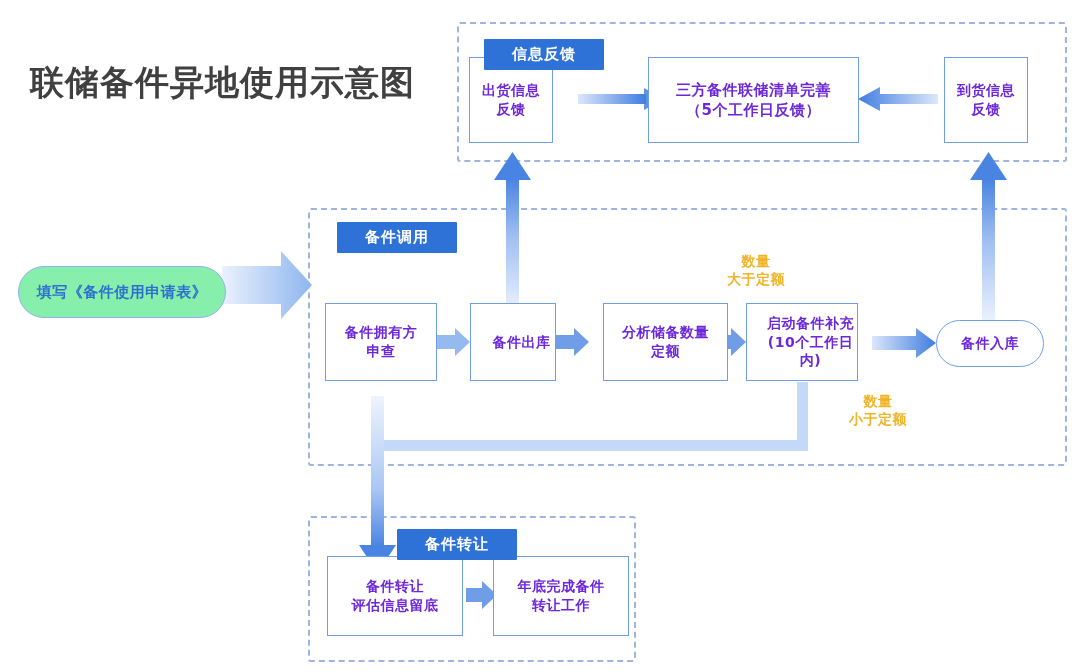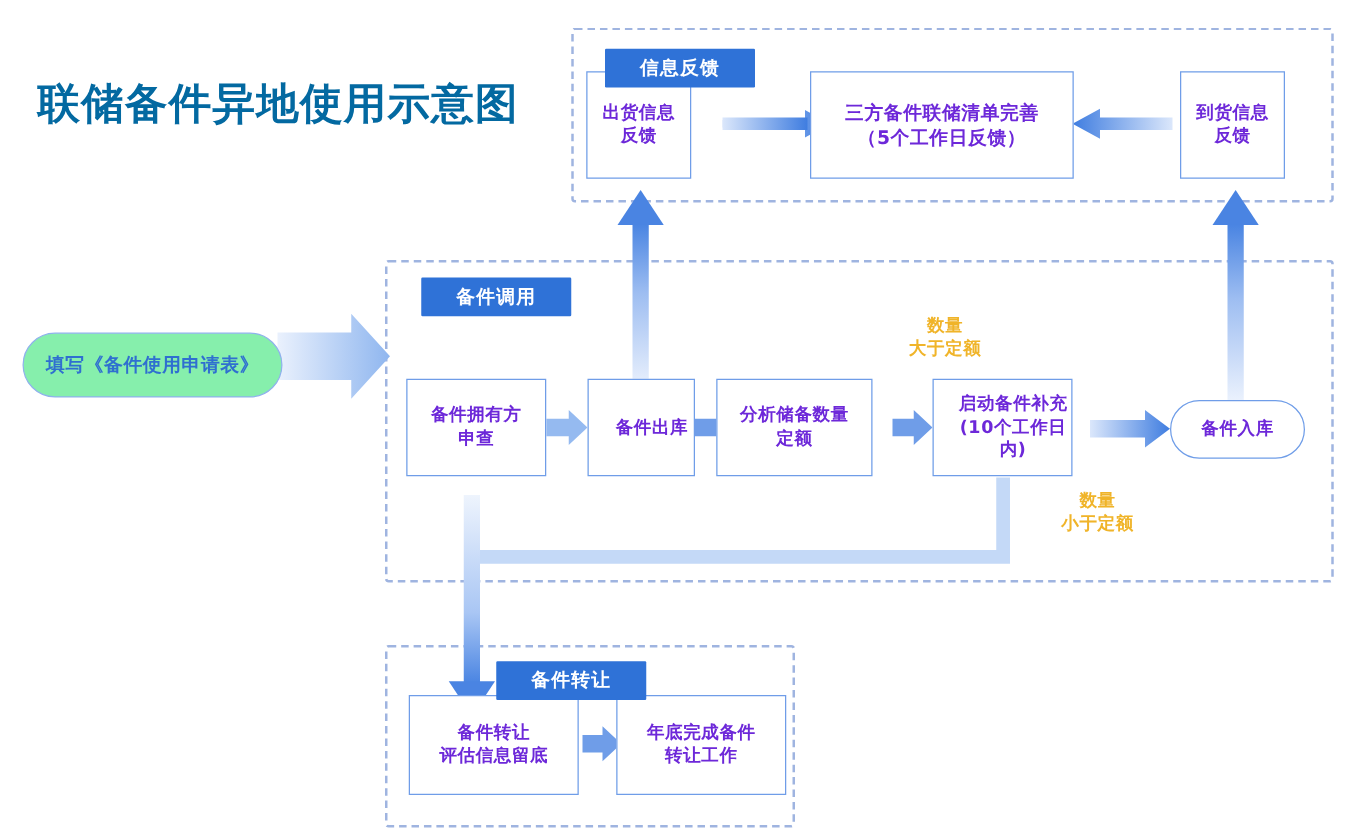--- a/index.html
+++ b/index.html
@@ -6,21 +6,21 @@
   body{
     width:1080px;height:672px;background:#ffffff;
     font-family:"DejaVu Sans","Liberation Sans",sans-serif;
     position:relative;overflow:hidden;
   }
   .canvas{position:absolute;left:0;top:0;width:1080px;height:672px;}
 
   
   .title{
     position:absolute;left:30px;top:60px;
-    font-size:34px;font-weight:bold;color:#0369a1;
+    font-size:34px;font-weight:bold;color:#404040;
     letter-spacing:1px;white-space:nowrap;
   }
 
   
   .group{
     position:absolute;
     border:2px dashed #9fb4e0;
     border-radius:3px;
     box-sizing:border-box;
     background:transparent;
@@ -174,21 +174,21 @@
   <div class="group" style="left:308px;top:208px;width:759px;height:258px;"></div>
   <div class="group-label" style="left:337px;top:193px;width:120px;height:31px;">备件调用</div>
 
   <div class="entry" style="left:18px;top:266px;width:208px;height:52px;">填写《备件使用申请表》</div>
 
   <div class="node" style="left:325px;top:303px;width:112px;height:78px;white-space:pre-line;">备件拥有方
 申查</div>
 
   <div class="node" style="left:470px;top:303px;width:86px;height:78px;padding-left:17px;">备件出库</div>
 
-  <div class="node" style="left:573px;top:303px;width:125px;height:78px;white-space:pre-line;">分析储备数量
+  <div class="node" style="left:603px;top:303px;width:125px;height:78px;white-space:pre-line;">分析储备数量
 定额</div>
 
   <div class="node" style="left:746px;top:303px;width:112px;height:78px;white-space:pre-line;padding-left:17px;">启动备件补充
 (10个工作日内)</div>
 
   <div class="node pill" style="left:936px;top:320px;width:108px;height:47px;">备件入库</div>
 
   <div class="note" style="left:694px;top:252px;width:124px;">数量
 大于定额</div>
 

